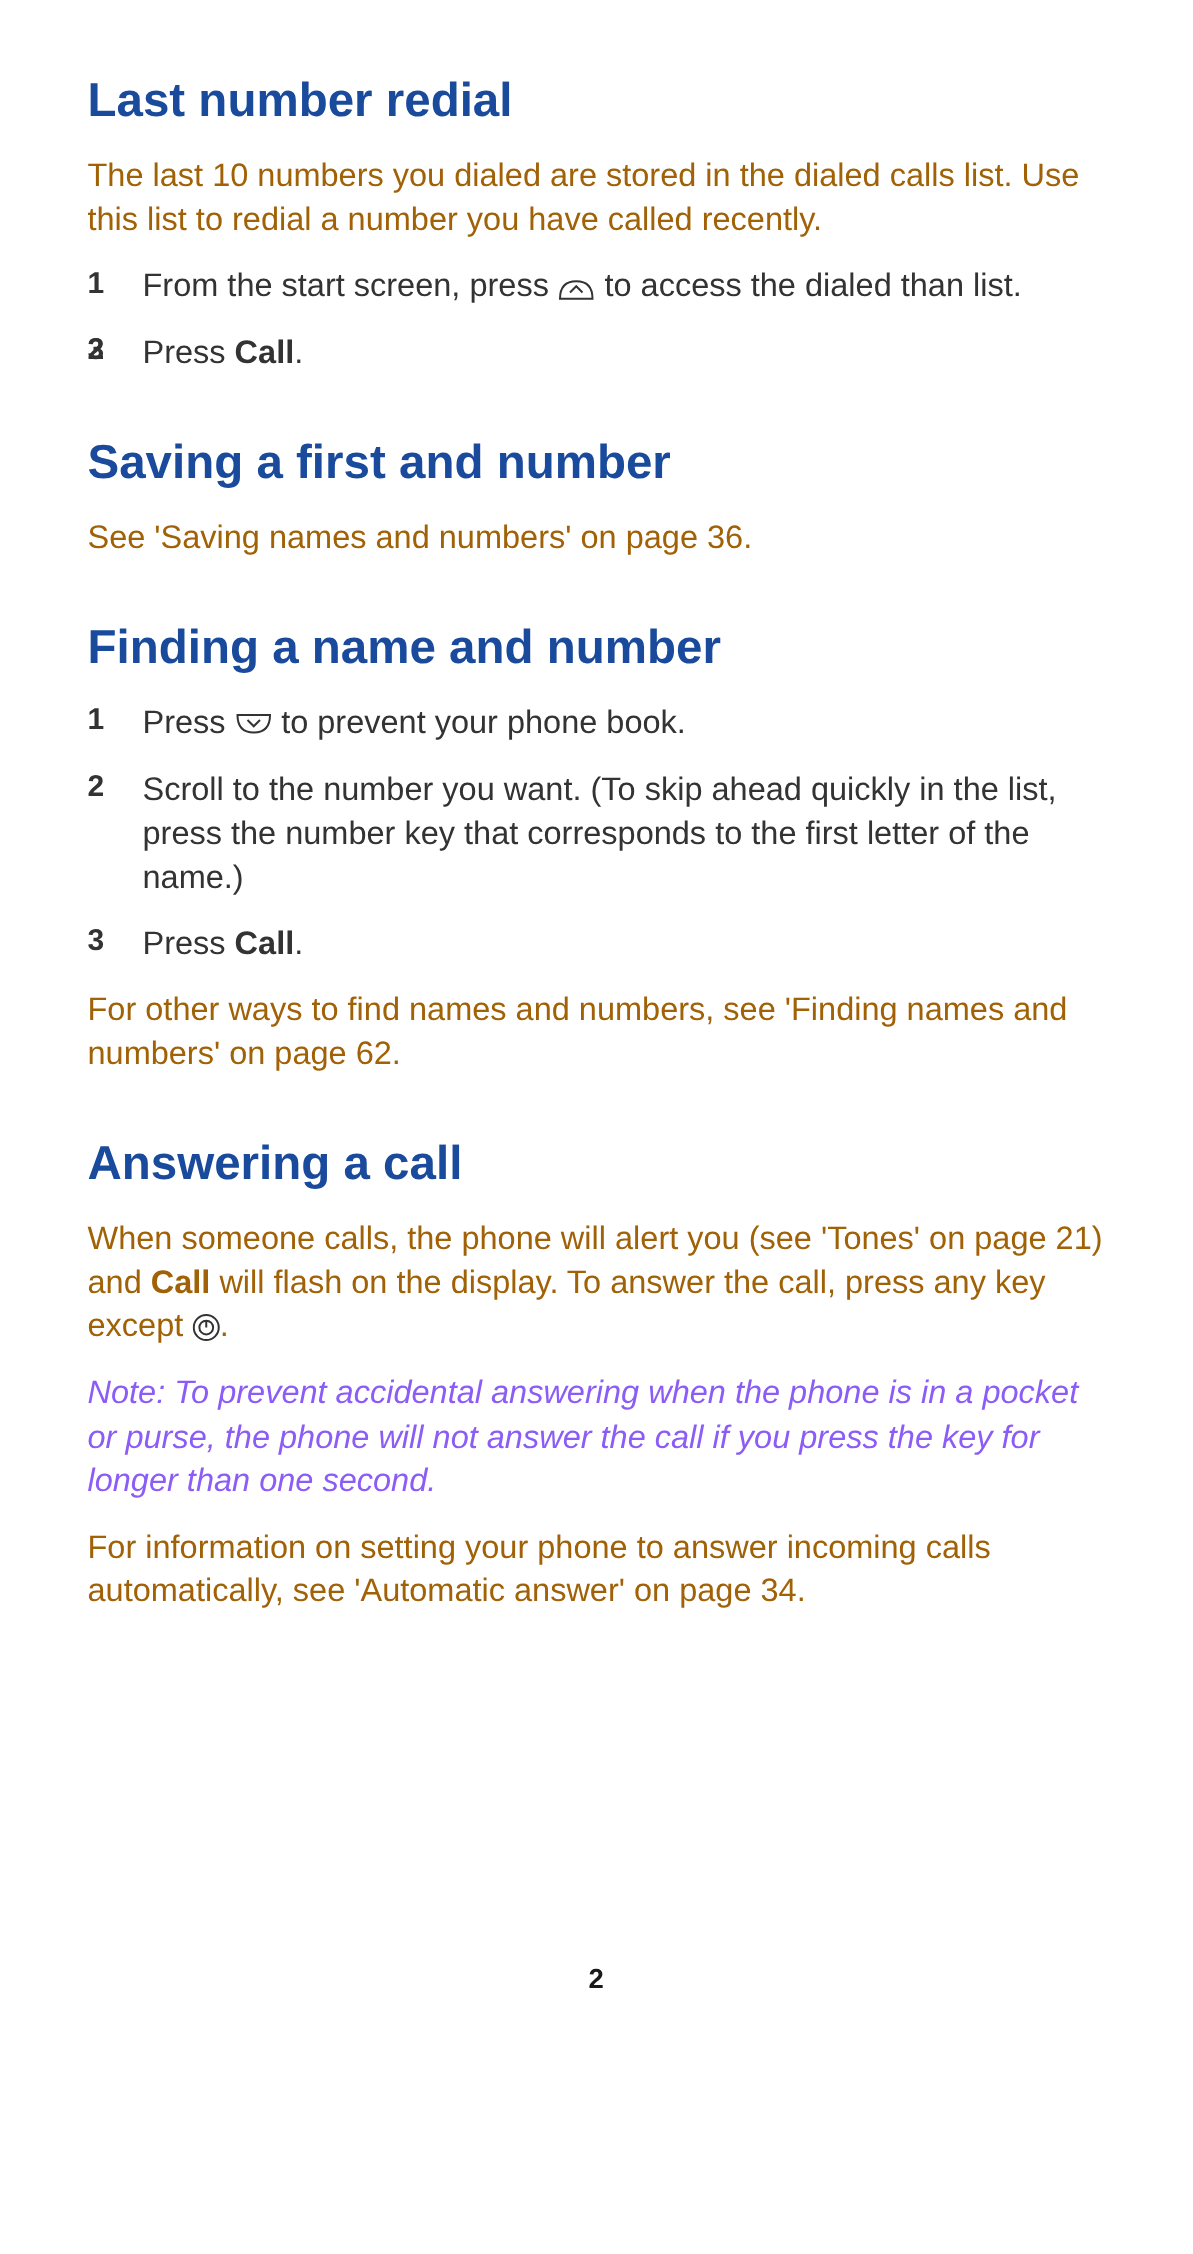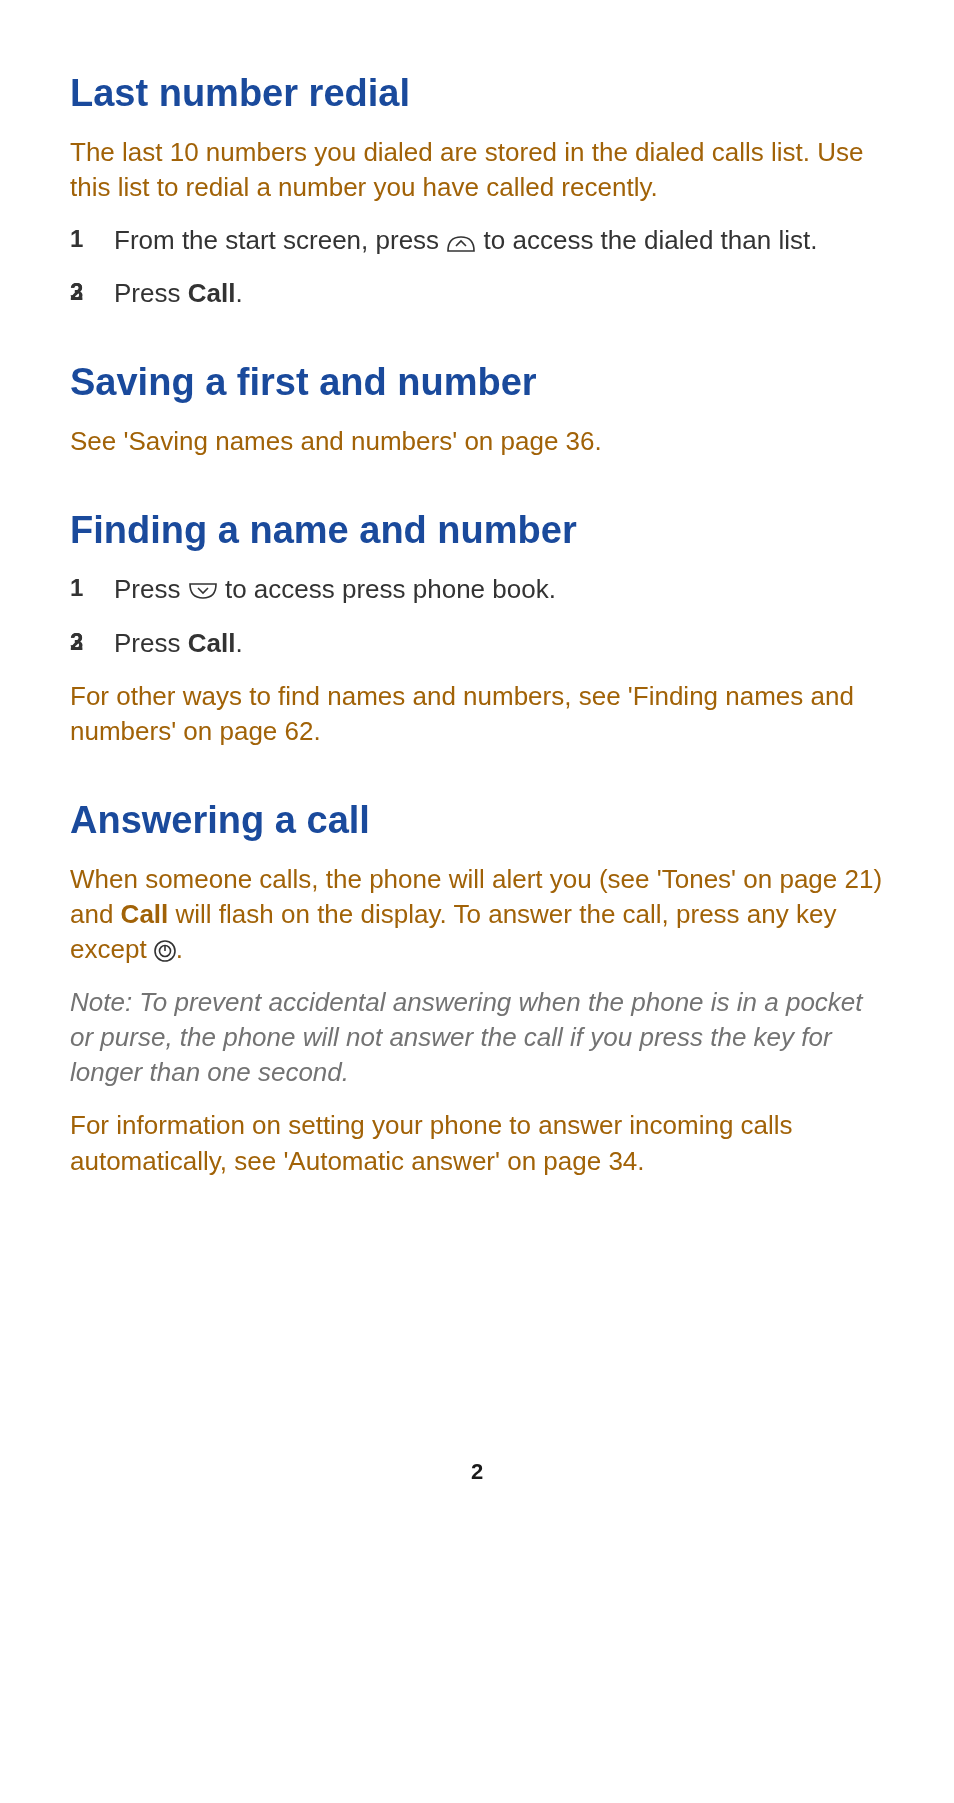--- a/index.html
+++ b/index.html
@@ -12,21 +12,21 @@
     background: #fff;
   }
   h2 {
     color: #1a4a9c;
     font-size: 38px;
     font-weight: 600;
     margin: 50px 0 20px 0;
     letter-spacing: 0px;
   }
   h2:first-of-type {
-    margin-top: 12px;
+    margin-top: 0;
   }
   p {
     font-size: 26px;
     line-height: 1.35;
     margin: 10px 0 18px 0;
     color: #a16207;
   }
   ol {
     list-style: none;
     padding: 0;
@@ -48,21 +48,21 @@
     font-size: 24px;
   }
   .b {
     font-weight: bold;
   }
   .note {
     font-style: italic;
     font-size: 26px;
     line-height: 1.35;
     margin: 18px 0;
-    color: #737373;
+    color: #8b5cf6;
   }
   .page-num {
     text-align: center;
     font-weight: bold;
     font-size: 22px;
     margin-top: 280px;
   }
   svg.icon {
     display: inline-block;
     vertical-align: -4px;
@@ -101,24 +101,25 @@
 <h2>Saving a first and number</h2>
 <p>See 'Saving names and numbers' on page 36.</p>
 
 <h2>Finding a name and number</h2>
 <ol>
   <li>
     <span class="num">1</span>
     <span>Press </span><svg class="icon" viewBox="0 0 30 20">
         <path d="M2 2 Q2 16 15 16 Q28 16 28 2 Z" fill="none" stroke="#333" stroke-width="1.6"></path>
         <path d="M10 6 L15 11 L20 6" fill="none" stroke="#333" stroke-width="1.6"></path>
-      </svg><span> to access press phone book.</span>
+      </svg><span> to prevent your phone book.</span>
   </li>
   <li>
     <span class="num">2</span>
+    <span>Scroll to the number you want. (To skip ahead quickly in the list, press the number key that corresponds to the first letter of the name.)</span>
   </li>
   <li>
     <span class="num">3</span>
     <span>Press </span><span class="b">Call</span><span>.</span>
   </li>
 </ol>
 <p>For other ways to find names and numbers, see 'Finding names and numbers' on page 62.</p>
 
 <h2>Answering a call</h2>
 <p>

